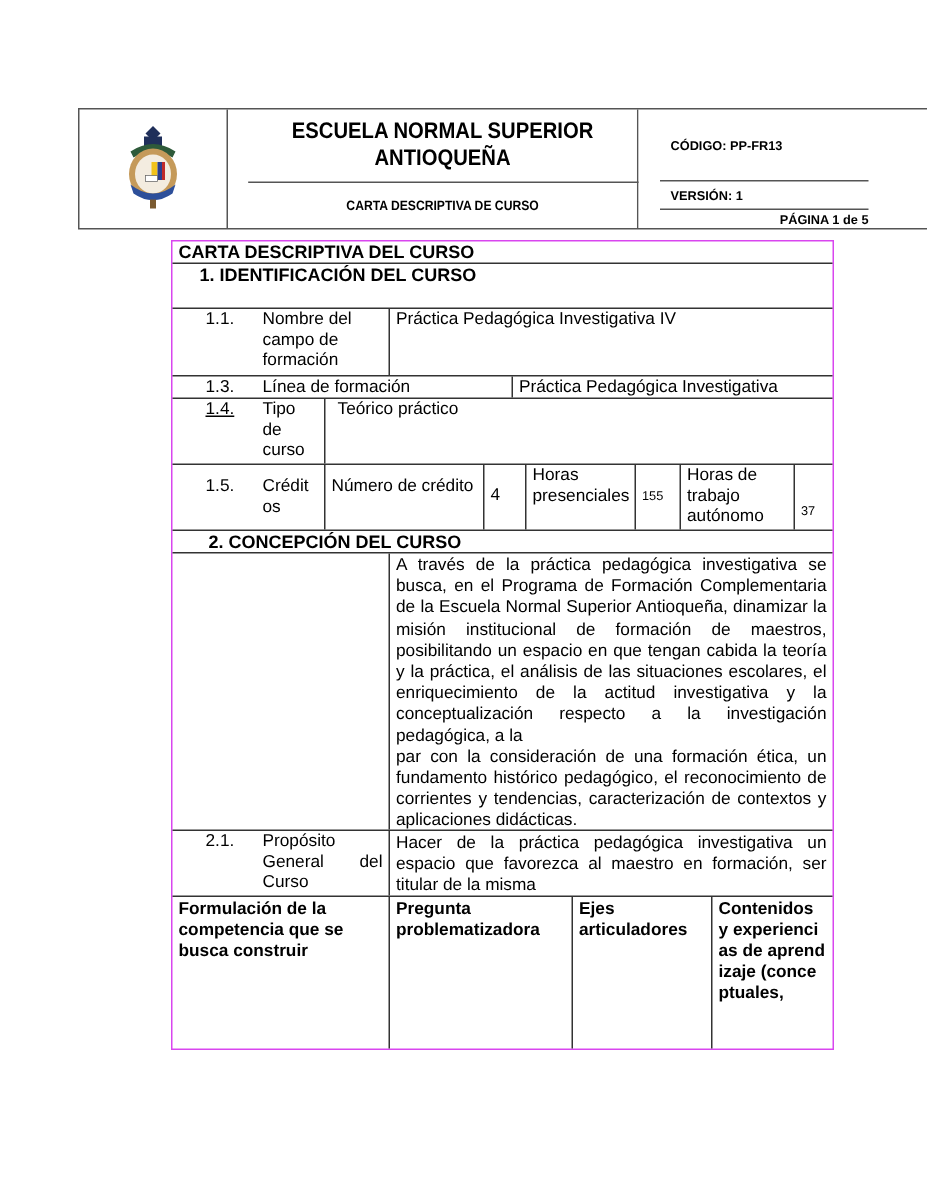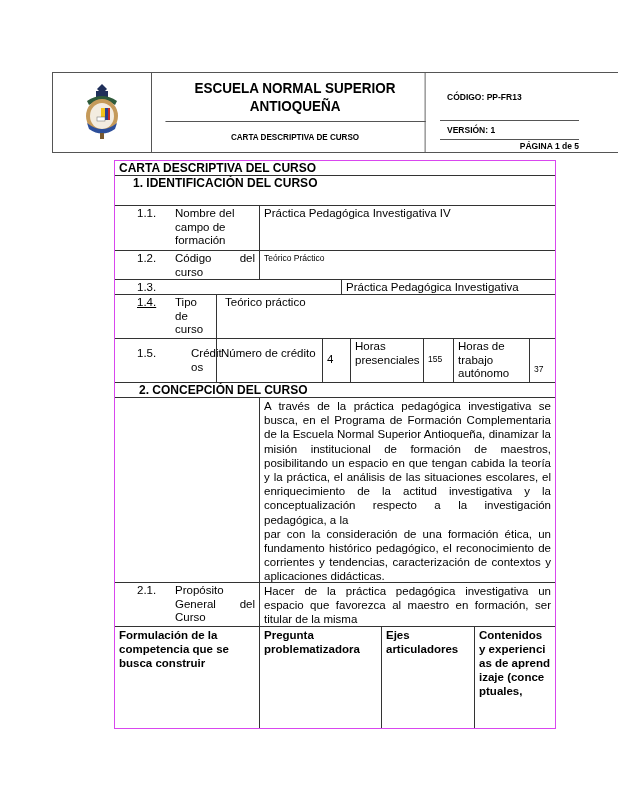--- a/index.html
+++ b/index.html
@@ -58,37 +58,33 @@
     <div class="cell b" style="left:0;right:0;font-size:12px;line-height:13px;">CARTA DESCRIPTIVA DEL CURSO</div>
   </div>
   <div class="row" style="height:30px">
     <div class="cell b" style="left:0;right:0;padding-left:18px;font-size:12px;">1.  IDENTIFICACIÓN DEL CURSO</div>
   </div>
   <div class="row" style="height:45px">
     <div class="cell" style="left:0;width:56px;padding-left:22px;">1.1.</div>
     <div class="cell" style="left:56px;width:88px;">Nombre del campo de formación</div>
     <div class="cell bl" style="left:144px;right:0;">Práctica Pedagógica Investigativa IV</div>
   </div>
-  <div class="row" style="height:29px">
-    <div class="cell" style="left:0;width:56px;padding-left:22px;">1.2.</div>
-    <div class="cell just" style="left:56px;width:88px;text-align-last:justify;"><span>Código del curso</span></div>
-    <div class="cell bl sm" style="left:144px;right:0;">Teórico Práctico</div>
-  </div>
   <div class="row" style="height:15px">
     <div class="cell" style="left:0;width:56px;padding-left:22px;line-height:13px;">1.3.</div>
+    <div class="cell" style="left:56px;width:170px;line-height:13px;">Línea de formación</div>
     <div class="cell bl" style="left:226px;right:0;line-height:13px;">Práctica Pedagógica Investigativa</div>
   </div>
   <div class="row" style="height:44px">
     <div class="cell" style="left:0;width:56px;padding-left:22px;text-decoration:underline;">1.4.</div>
     <div class="cell" style="left:56px;width:45px;">Tipo de curso</div>
     <div class="cell bl" style="left:101px;right:0;padding-left:8px;">Teórico práctico</div>
   </div>
   <div class="row" style="height:44px">
     <div class="cell" style="left:0;width:56px;padding-left:22px;padding-top:8px;">1.5.</div>
-    <div class="cell" style="left:72px;width:45px;padding-top:8px;word-break:break-all;">Créditos</div>
+    <div class="cell" style="left:56px;width:45px;padding-top:8px;word-break:break-all;">Créditos</div>
     <div class="cell bl" style="left:101px;width:106px;padding-top:8px;">Número de crédito</div>
     <div class="cell bl" style="left:207px;width:28px;padding-top:14px;">4</div>
     <div class="cell bl" style="left:235px;width:73px;">Horas presenciales</div>
     <div class="cell bl sm" style="left:308px;width:30px;padding-top:14px;">155</div>
     <div class="cell bl" style="left:338px;width:76px;">Horas de trabajo autónomo</div>
     <div class="cell bl sm" style="left:414px;right:0;padding-top:24px;">37</div>
   </div>
   <div class="row" style="height:15px">
     <div class="cell b" style="left:0;right:0;padding-left:24px;font-size:12px;line-height:13px;">2.  CONCEPCIÓN DEL CURSO</div>
   </div>

